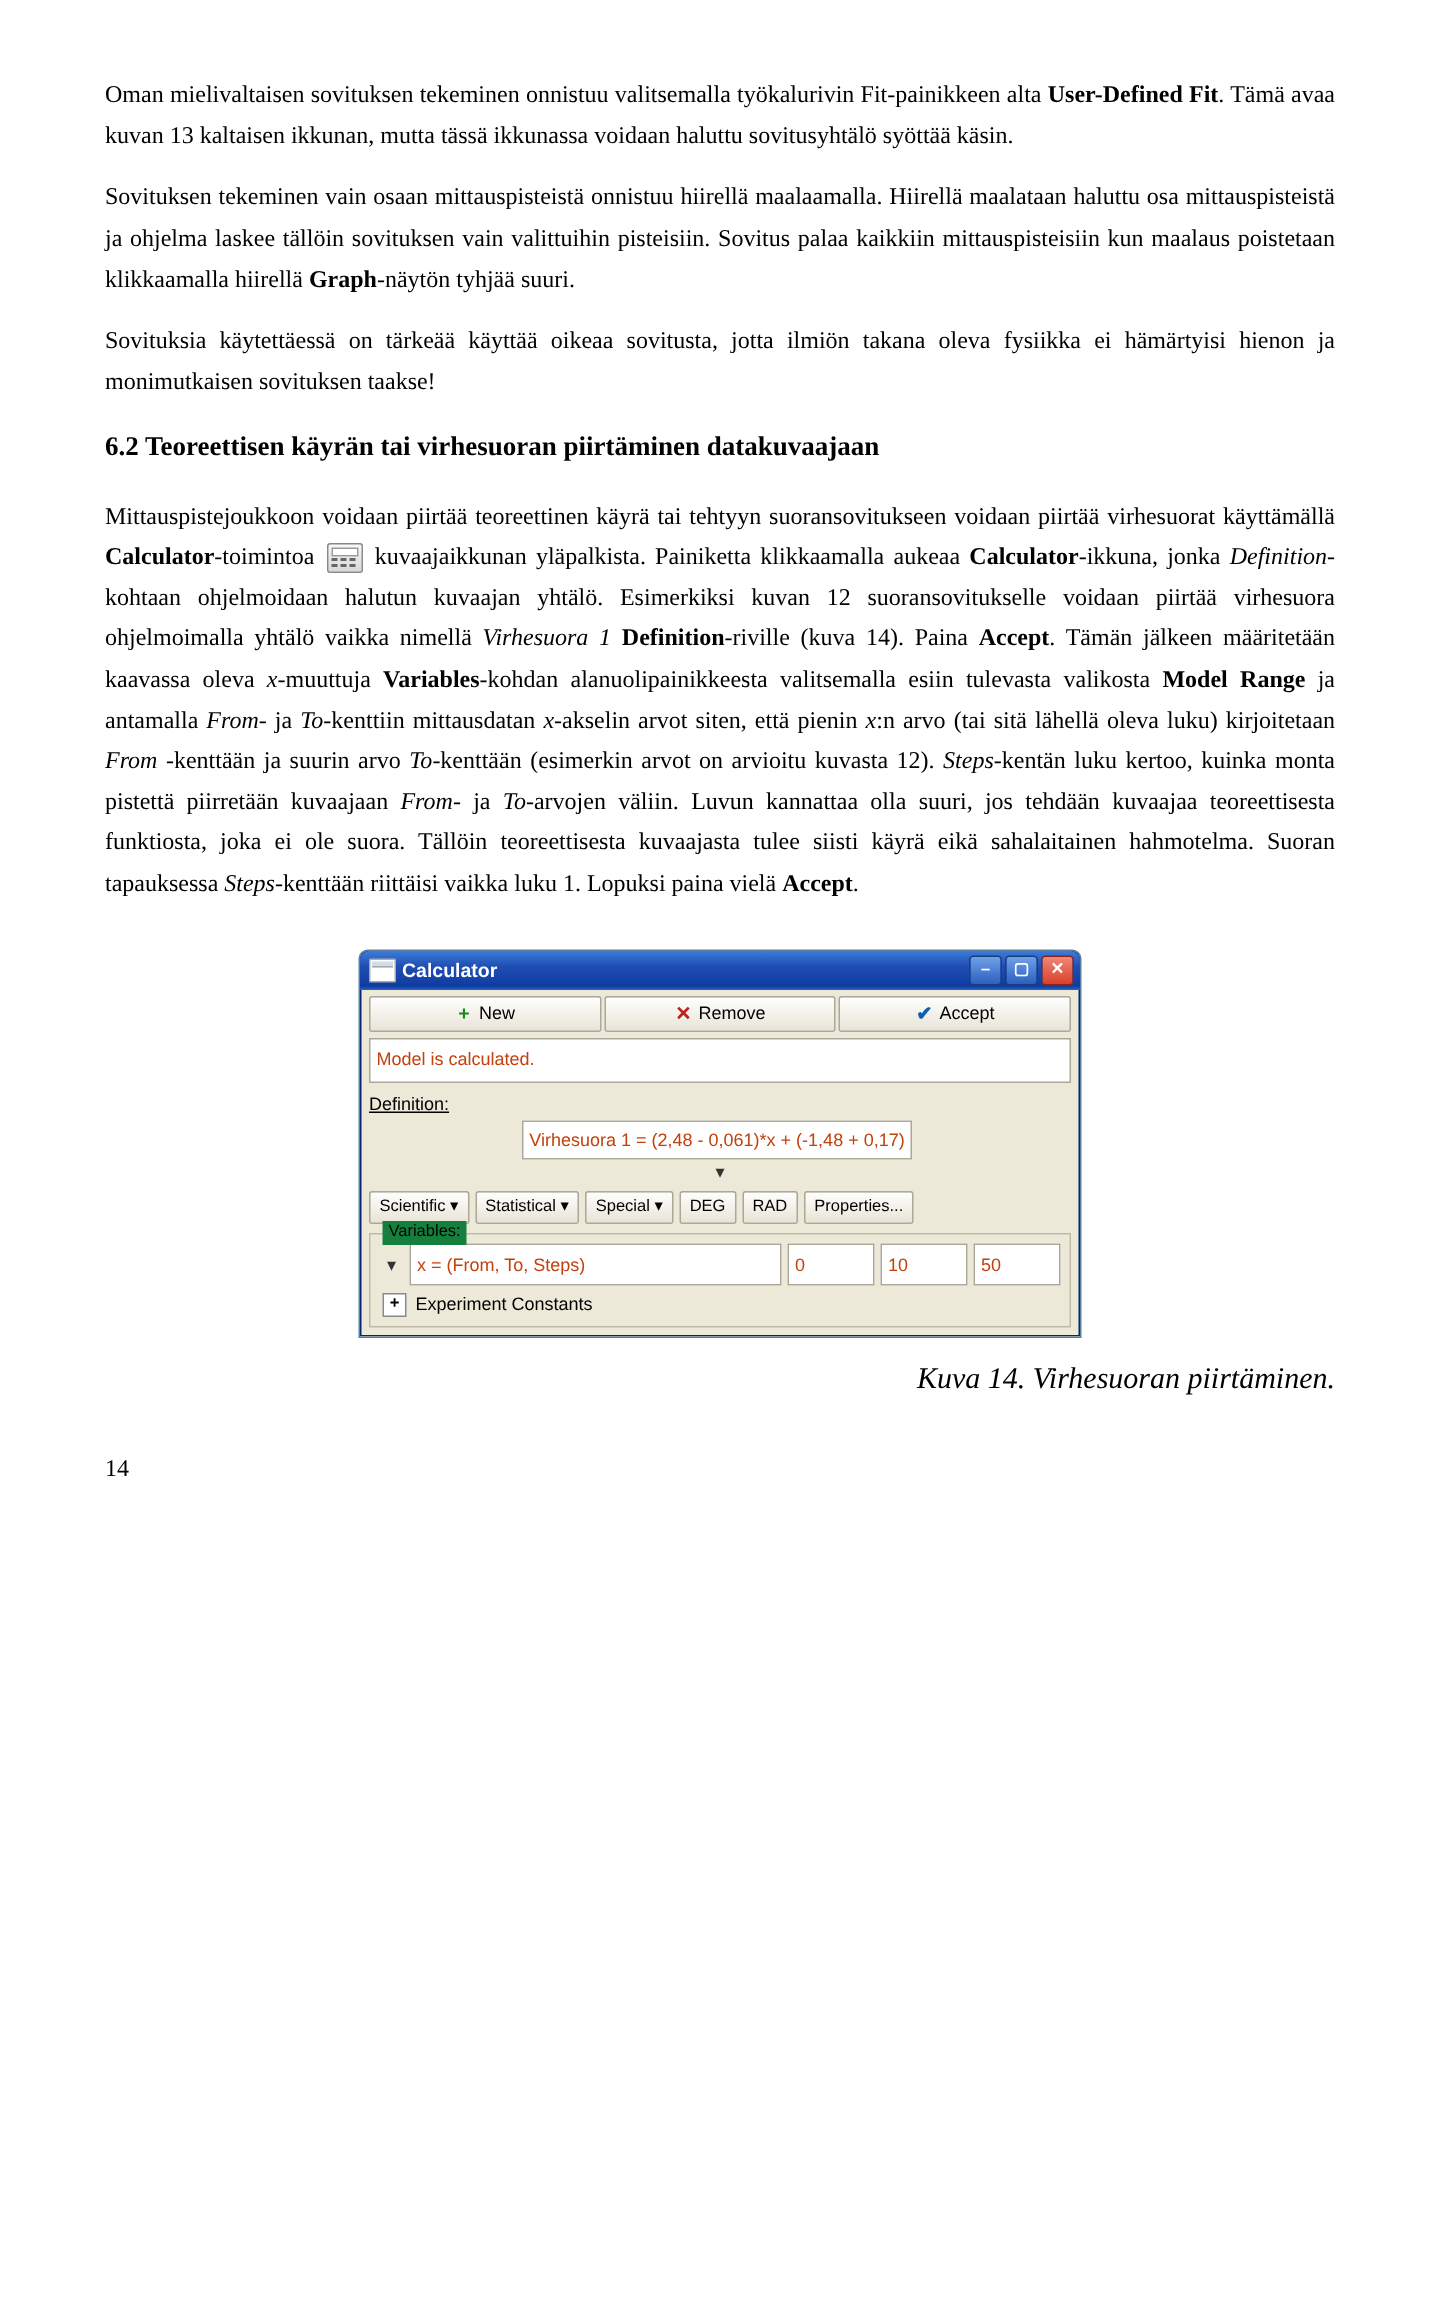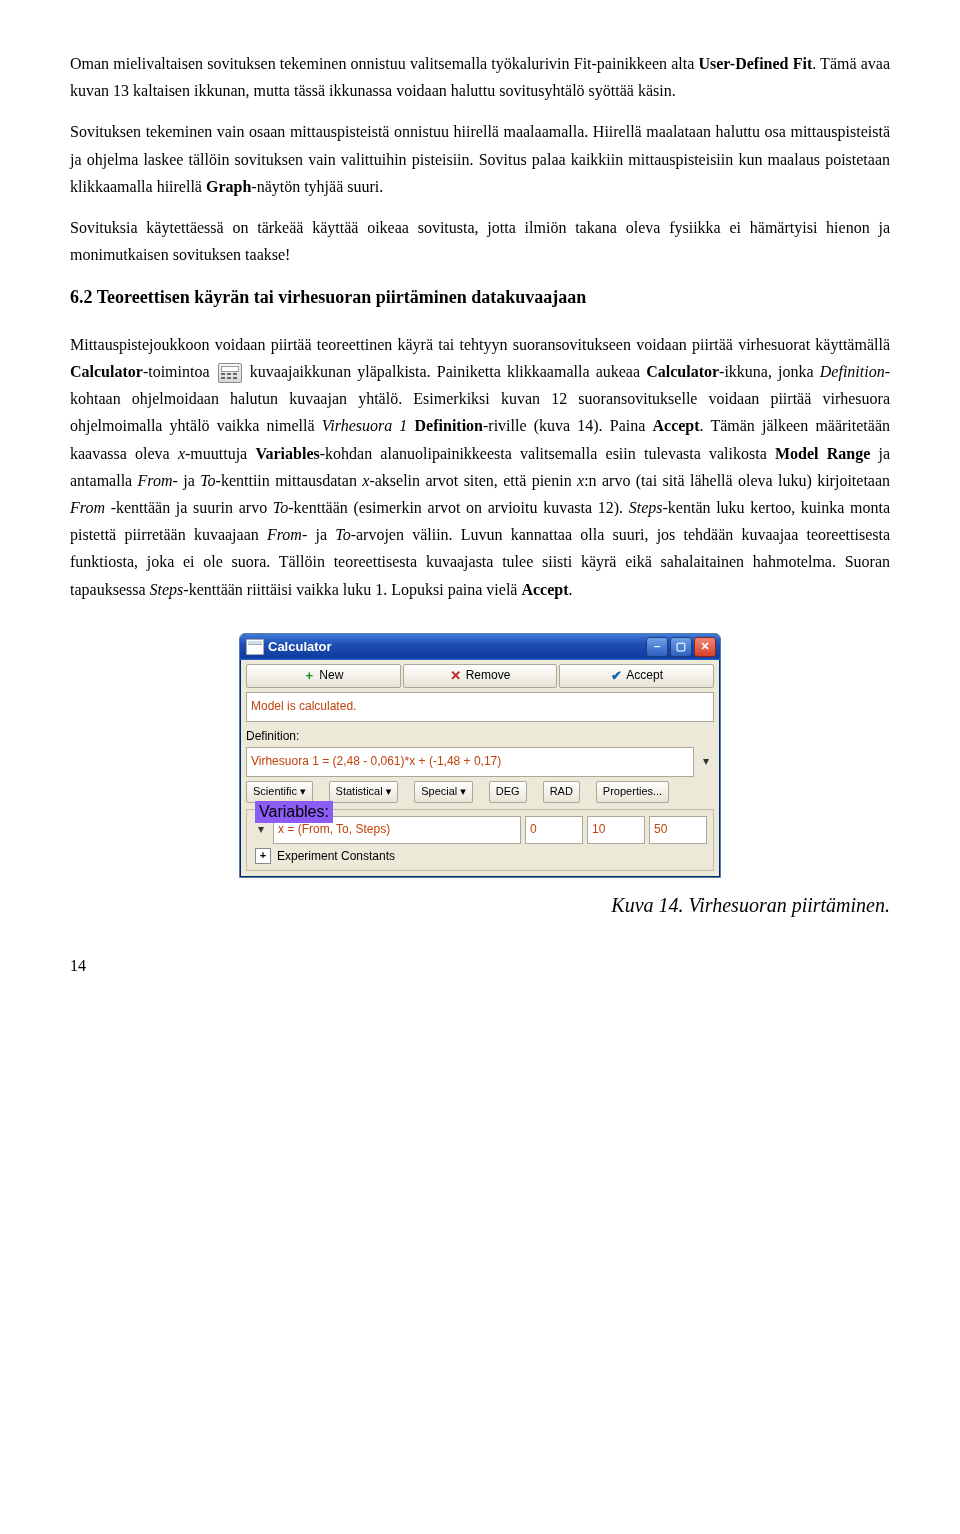--- a/index.html
+++ b/index.html
@@ -93,36 +93,36 @@
     display:flex; align-items:center; justify-content:center; gap:4px;
     border-radius:2px;
   }
   .tool-btn .sym { font-weight:bold; font-size:13px; width:12px; text-align:center;}
   .status-box, .def-input, .var-input {
     border:1px solid #aca899; background:#fff; height:20px;
     padding:4px 4px; display:flex; align-items:center; color:#c2410c;
     font-size:12px;
   }
   .section { padding:2px 6px; }
-  .label { font-size:12px; color:#000; padding:2px 0; }
-  .def-row { display:flex; align-items:center; }
+  .label { font-size:12px; color:#000; padding:2px 0;text-decoration:underline; }
+  .def-row { display:flex; align-items:center;flex-direction:column; }
   .def-row .def-input { flex:1; margin-right:4px;}
   .drop-arrow { width:16px; text-align:center; color:#333;}
-  .btnrow { display:flex; gap:16px; padding:2px 6px; flex-wrap:wrap;}
+  .btnrow { display:flex; gap:4px; padding:2px 6px; flex-wrap:wrap;}
   .small-btn {
     border:1px solid #aca899; background:linear-gradient(#fefefe,#e8e4d6);
     height:20px; padding:0 6px; display:flex; align-items:center; gap:3px;
     border-radius:2px; font-size:11px;
   }
   .fieldset {
     margin:4px 6px 6px 6px; border:1px solid #c0bba6; padding:6px 6px 6px 6px;
     position:relative;
   }
   .fieldset .legend {
-    position:absolute; top:-9px; left:8px; background:#8b5cf6; padding:0 4px; font-size:16px;
+    position:absolute; top:-9px; left:8px; background:#15803d; padding:0 4px; font-size:11px;
   }
   .var-row { display:flex; align-items:center; gap:4px; }
   .var-row .var-input { height:18px; }
   .var-input.small { width:48px; }
   .var-input.txt { flex:1; }
   .exp-row { display:flex; align-items:center; gap:6px; padding:4px 2px 0 2px;}
   .plusbox {
     width:14px; height:14px; border:1px solid #888; background:#fff;
     display:flex; align-items:center; justify-content:center; font-size:11px; font-weight:bold;
   }

